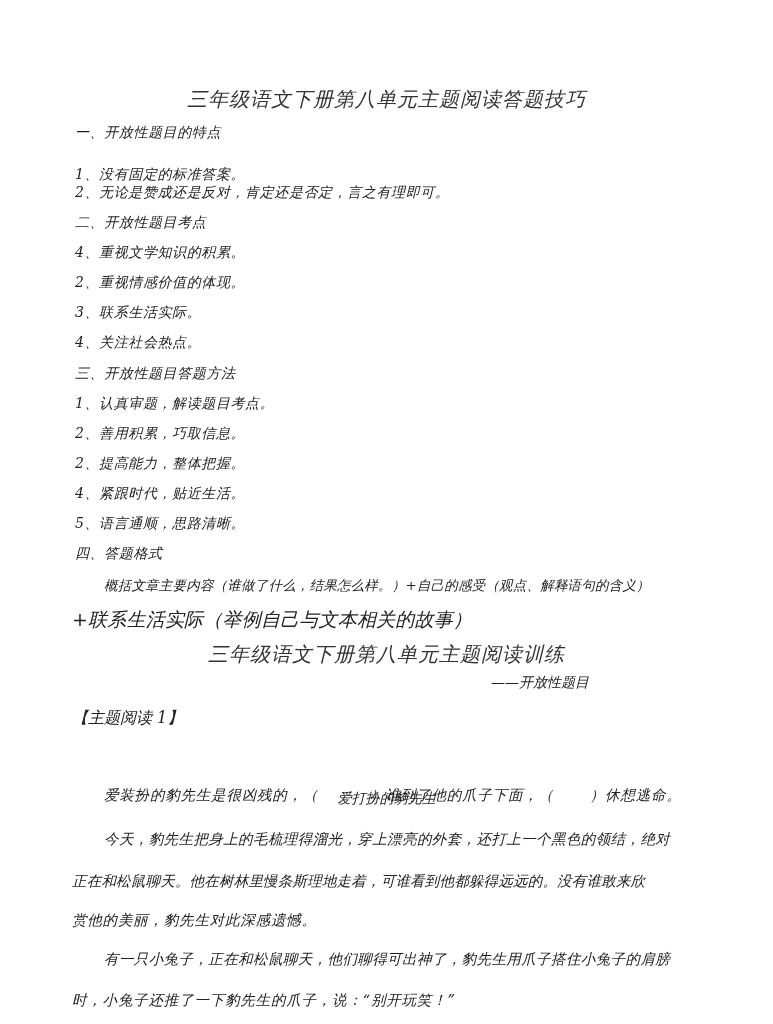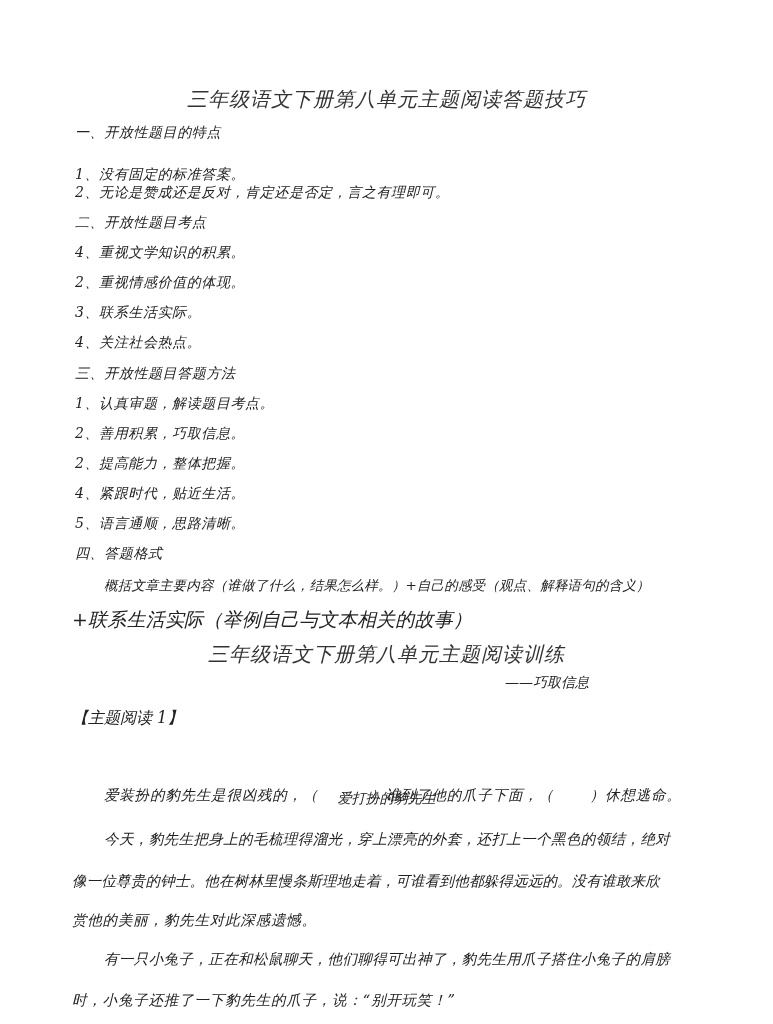--- a/index.html
+++ b/index.html
@@ -84,28 +84,28 @@
   <div class="abs line" style="top:421px;">2、善用积累，巧取信息。</div>
   <div class="abs line" style="top:451px;">2、提高能力，整体把握。</div>
   <div class="abs line" style="top:481px;">4、紧跟时代，贴近生活。</div>
   <div class="abs line" style="top:511px;">5、语言通顺，思路清晰。</div>
 
   <div class="abs line" style="top:541px;">四、答题格式</div>
   <div class="abs line" style="top:573px; left:104px; font-size:13.5px; letter-spacing:0.2px;">概括文章主要内容（谁做了什么，结果怎么样。）+自己的感受（观点、解释语句的含义）</div>
   <div class="abs line" style="top:603px; left:72px; font-size:19px; letter-spacing:0.2px;">+联系生活实际（举例自己与文本相关的故事）</div>
 
   <div class="abs title" style="top:637px;">三年级语文下册第八单元主题阅读训练</div>
-  <div class="abs subtitle-right" style="top:670px;">——巧取信息</div>
+  <div class="abs subtitle-right" style="top:670px;">——开放性题目</div>
   <div class="abs section-tag" style="top:704px;">【主题阅读 1】</div>
   <div class="abs story-title" style="top:742px;">爱打扮的豹先生</div>
 
   <div class="abs para" style="top:782px; left:104px;">
     <span>爱装扮的豹先生是很凶残的，（</span><span class="blank" style="width:52px;"></span><span>）谁到了他的爪子下面，（</span><span class="blank" style="width:36px;"></span><span>）休想逃命。</span>
   </div>
 
   <div class="abs para" style="top:826px; left:104px; letter-spacing:0.4px;">今天，豹先生把身上的毛梳理得溜光，穿上漂亮的外套，还打上一个黑色的领结，绝对</div>
-  <div class="abs para" style="top:868px; left:72px; letter-spacing:0.2px;">像一位尊贵的钟士。他在树林里慢条斯理地走着，可谁看到他都躲得远远的。没有谁敢来欣</div>
+  <div class="abs para" style="top:868px; left:72px; letter-spacing:0.2px;">正在和松鼠聊天。他在树林里慢条斯理地走着，可谁看到他都躲得远远的。没有谁敢来欣</div>
   <div class="abs para" style="top:907px; left:72px;">赏他的美丽，豹先生对此深感遗憾。</div>
 
   <div class="abs para" style="top:946px; left:104px; letter-spacing:0.4px;">有一只小兔子，正在和松鼠聊天，他们聊得可出神了，豹先生用爪子搭住小兔子的肩膀</div>
   <div class="abs para" style="top:987px; left:72px;">时，小兔子还推了一下豹先生的爪子，说：“别开玩笑！”</div>
 
 </div>
 
 </body></html>

